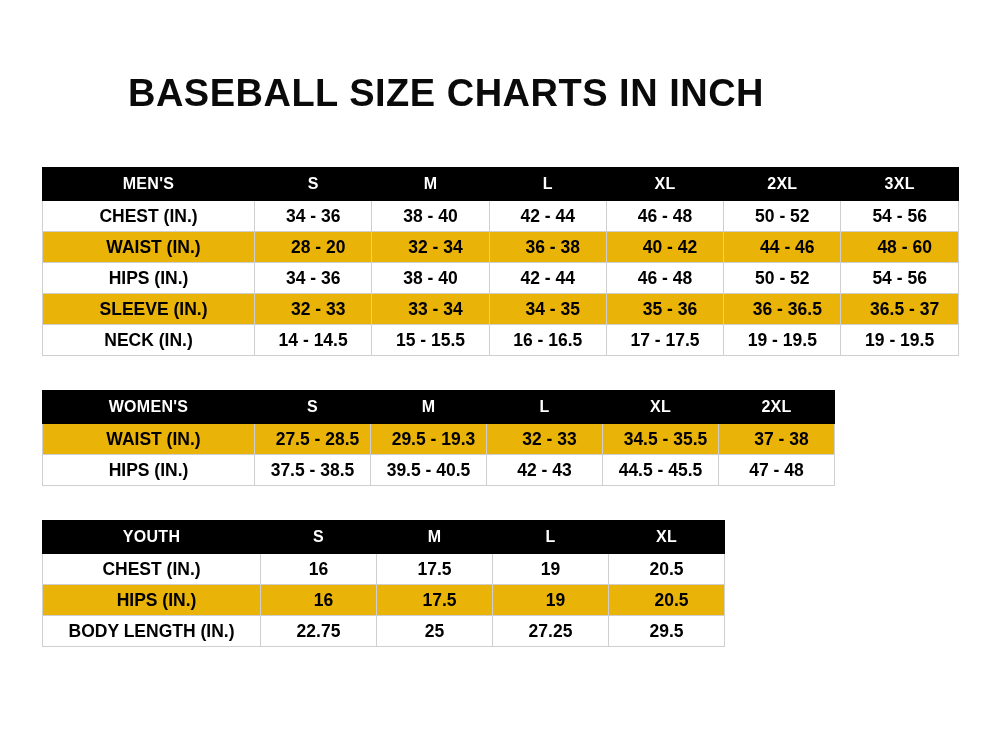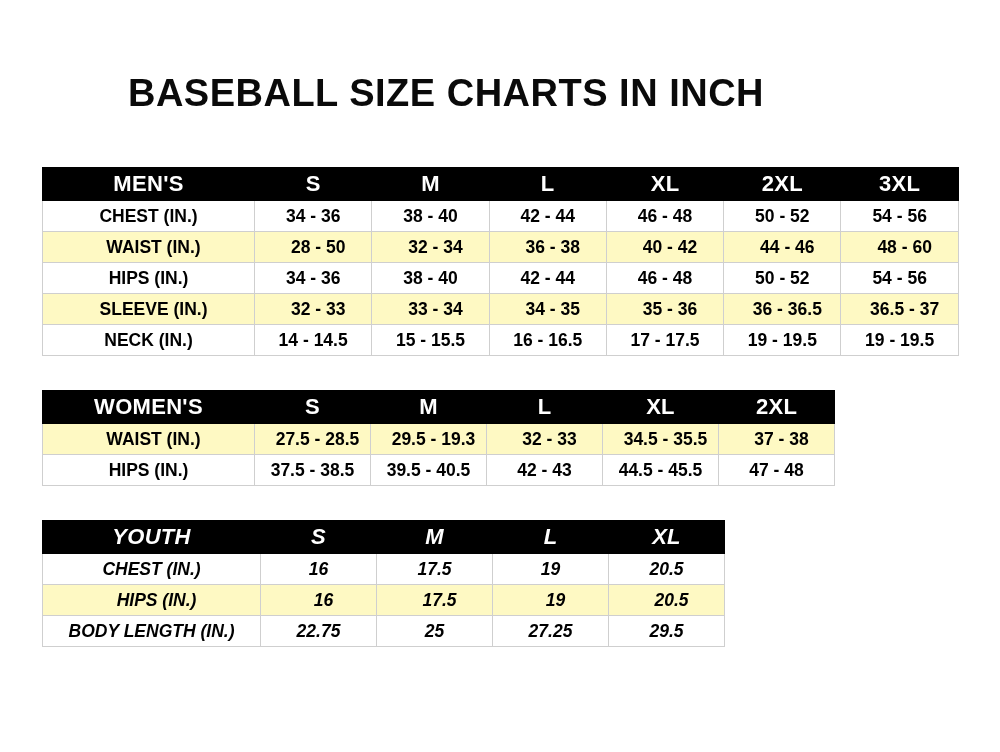--- a/index.html
+++ b/index.html
@@ -49,44 +49,44 @@
     font-weight: bold;
     height: 31px;
     padding: 0 4px;
     white-space: nowrap;
     box-sizing: border-box;
   }
   table.size-table thead th {
     background: #000000;
     color: #ffffff;
     border: 1px solid #000000;
-    font-size: 22px;
+    font-size: 16px;
     letter-spacing: 0.3px;
     height: 33px;
   }
   table.size-table thead th.row-label-head {
     text-align: center;
   }
   table.size-table tbody tr.alt td {
-    background: #fef9c3;
+    background: #eab308;
     padding-left: 14px;
   }
   table.size-table tbody td.row-label {
     font-weight: bold;
   }
   
   .men-table { width: 916px; }
   .men-table col.c0 { width: 212px; }
   .men-table col.cx { width: 117.3px; }
 
   .women-table { width: 792px; margin-top: 28px; }
   .women-table col.c0 { width: 212px; }
   .women-table col.cx { width: 116px; }
 
-  .youth-table { width: 682px; font-style: italic; }
+  .youth-table { width: 682px; }
   .youth-table col.c0 { width: 218px; }
   .youth-table col.cx { width: 116px; }
 </style>
 </head>
 <body>
 
 <div class="page">
 
   <h1 class="title">BASEBALL SIZE CHARTS IN INCH</h1>
 
@@ -118,21 +118,21 @@
           <td class="row-label">CHEST (IN.)</td>
           <td>34 - 36</td>
           <td>38 - 40</td>
           <td>42 - 44</td>
           <td>46 - 48</td>
           <td>50 - 52</td>
           <td>54 - 56</td>
         </tr>
         <tr class="alt">
           <td class="row-label">WAIST (IN.)</td>
-          <td>28 - 50</td>
+          <td>28 - 20</td>
           <td>32 - 34</td>
           <td>36 - 38</td>
           <td>40 - 42</td>
           <td>44 - 46</td>
           <td>48 - 60</td>
         </tr>
         <tr class="">
           <td class="row-label">HIPS (IN.)</td>
           <td>34 - 36</td>
           <td>38 - 40</td>

